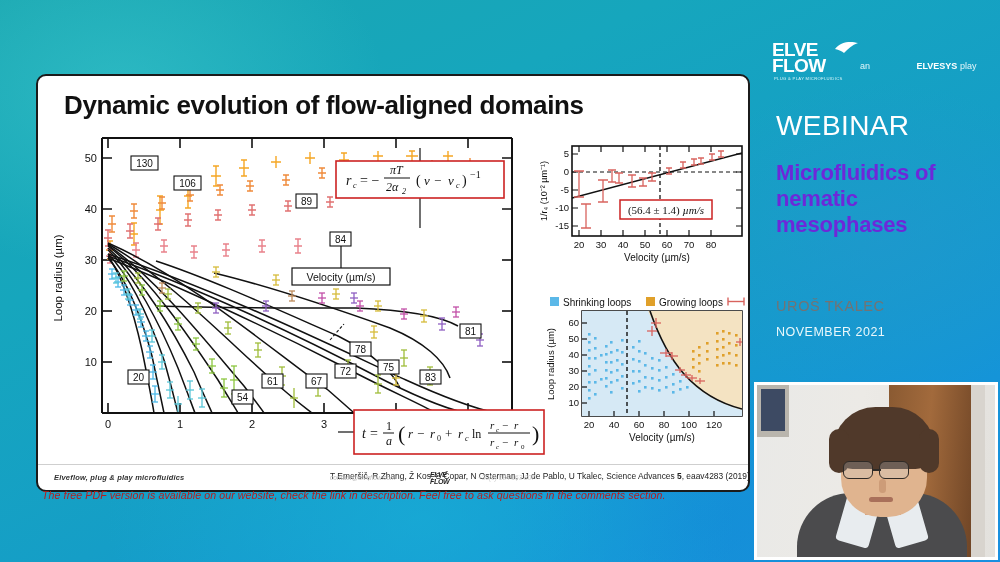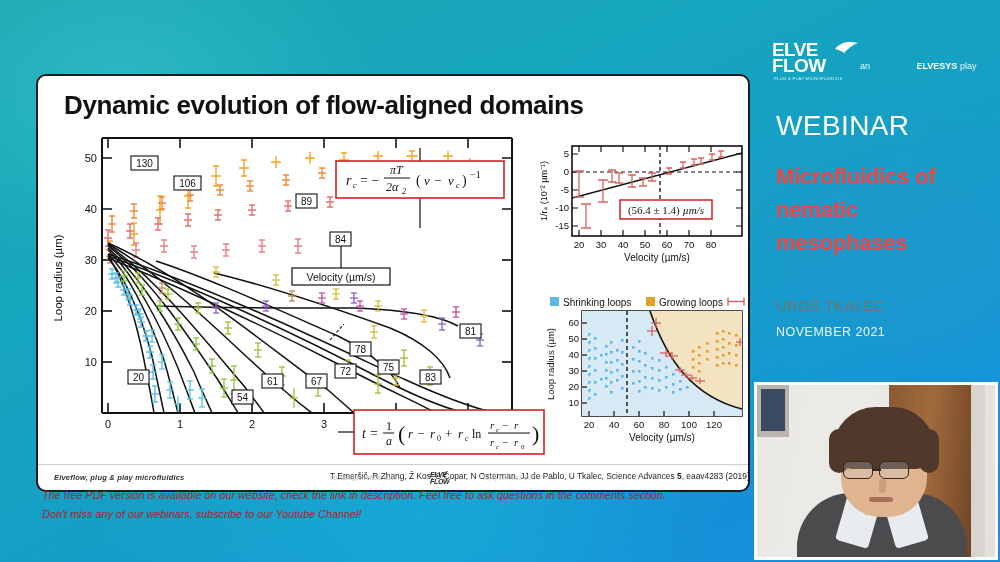--- a/index.html
+++ b/index.html
@@ -51,22 +51,22 @@
   .brand-tag { position:absolute; left:2px; top:34px; font-size:4.2px; color:#d9f4f7; letter-spacing:.3px;}
   .brand-by  { position:absolute; left:88px; top:19px; font-size:9px; color:#e3f6fa; white-space:nowrap;}
   .brand-by b{ color:#fff; font-weight:bold;margin-left:44px;}
   .swoosh { position:absolute; left:62px; top:-2px; }
 
   .webinar {
     position:absolute; left:26px; top:110px; color:#fff;
     font-size:28px; font-weight:normal; letter-spacing:.4px;
   }
   .wtitle {
-    position:absolute; left:26px; top:160px; width:215px; color:#ef4444;
-    font-size:22px; font-weight:bold; line-height:33px; letter-spacing:-.2px;
+    position:absolute; left:26px; top:160px; width:215px; color:#6d28d9;
+    font-size:22px; font-weight:bold; line-height:26px; letter-spacing:-.2px;
   }
   .speaker {
     position:absolute; left:26px; top:298px; color:#737373;
     font-size:14.5px; letter-spacing:.6px;
   }
   .wdate {
     position:absolute; left:26px; top:325px; color:#eaf8fb;
     font-size:12.5px; letter-spacing:.5px;
   }
 
@@ -1285,21 +1285,20 @@
   </div>
 
   <div class="webinar">WEBINAR</div>
   <div class="wtitle">Microfluidics of nematic mesophases</div>
   <div class="speaker">UROŠ TKALEC</div>
   <div class="wdate">NOVEMBER 2021</div>
 </div>
 
 <div class="caption">
   <div>The free PDF version is available on our website, check the link in description. Feel free to ask questions in the comments section.</div>
-  <div>Don't miss any of our webinars, subscribe to our Youtube Channel!</div>
 </div>
 
 <div class="cam">
   <div class="cam-wall"></div>
   <div class="cam-shelf"></div>
   <div class="cam-shelf2"></div>
   <div class="cam-door"></div>
   <div class="cam-doorframe"></div>
   <div class="cam-torso"></div>
   <div class="cam-collar-l"></div>

